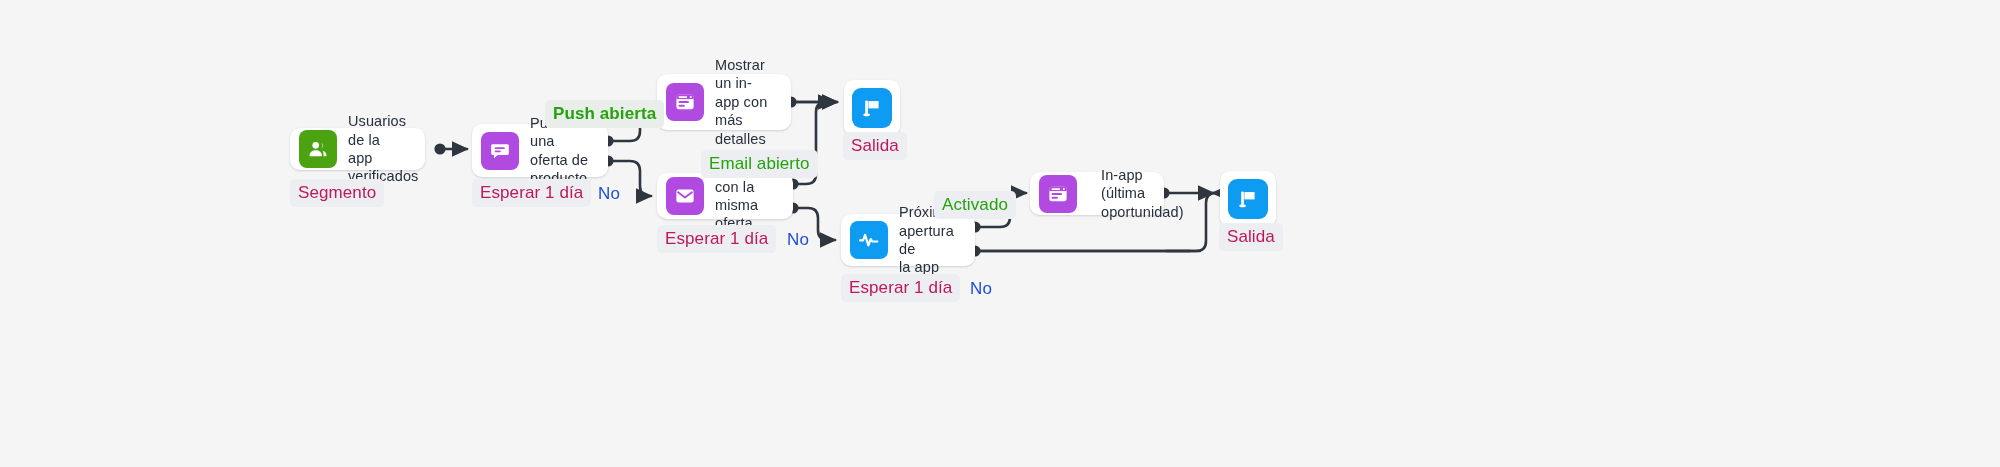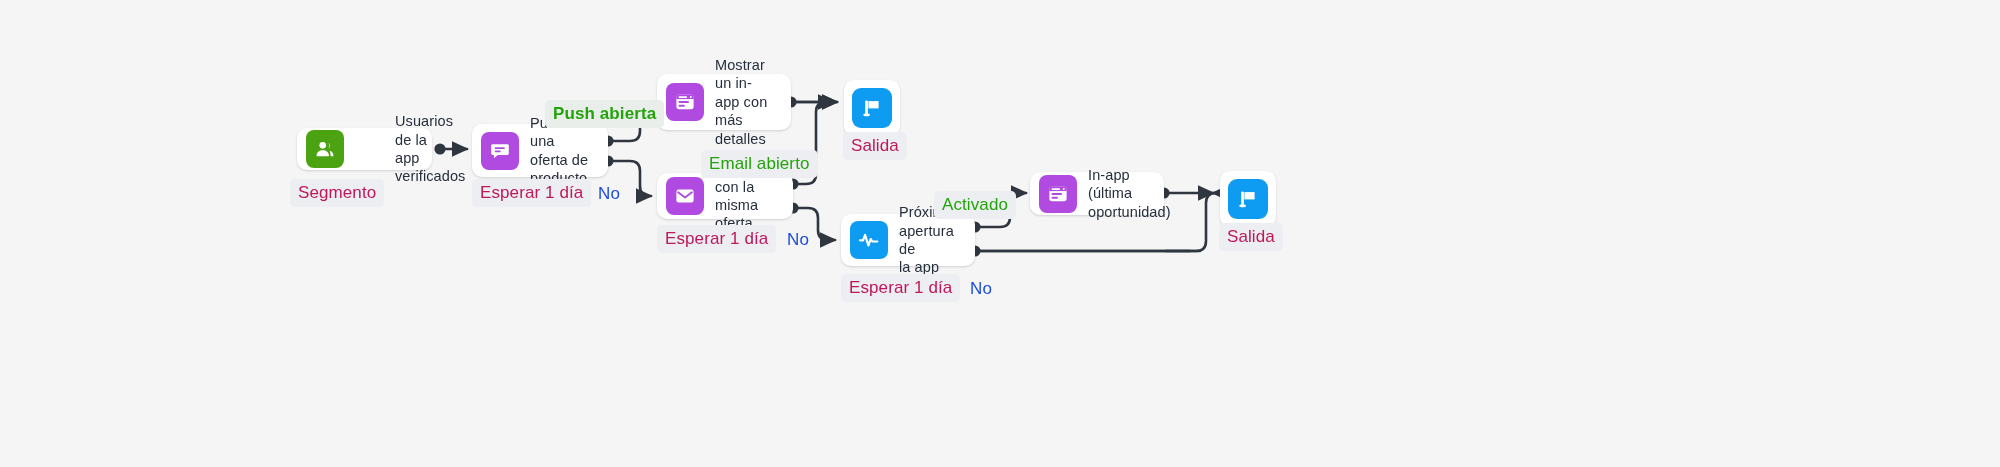--- a/index.html
+++ b/index.html
@@ -124,21 +124,21 @@
       <circle cx="608" cy="161" r="5.6"></circle>
       <circle cx="791" cy="102" r="5.6"></circle>
       <circle cx="793" cy="184" r="5.6"></circle>
       <circle cx="793" cy="208" r="5.6"></circle>
       <circle cx="975" cy="227" r="5.6"></circle>
       <circle cx="975" cy="251" r="5.6"></circle>
       <circle cx="1164" cy="193" r="5.6"></circle>
     </g>
   </svg>
 
-  <div class="node" style="left:297px;top:128px;width:135px;height:42px;gap:40px;">
+  <div class="node" style="left:290px;top:128px;width:135px;height:42px;">
     <span class="icon green">
       <svg class="glyph" width="22" height="22" viewBox="0 0 24 24" fill="#ffffff">
         <circle cx="9.5" cy="8" r="3.6"></circle>
         <path d="M2.8 19c0-3.4 3-5.6 6.7-5.6S16.2 15.6 16.2 19v.8H2.8z"></path>
         <path d="M15.6 5.1a3.6 3.6 0 0 1 0 6.3 5 5 0 0 0 0-6.3z"></path>
         <path d="M17.2 13.9c2.4.6 4 2.5 4 5.1v.8h-3.1v-.8c0-2-.4-3.7-.9-5.1z"></path>
       </svg>
     </span>
     <span class="label">Usuarios de la
 app verificados</span>
@@ -210,21 +210,21 @@
       </svg>
     </span>
     <span class="label">Próxima
 apertura de
 la app</span>
   </div>
   <div class="pill muted" style="left:841px;top:274px;">Esperar 1 día</div>
   <div class="pill orange" style="left:968px;top:275px;">No</div>
   <div class="pill green-plain" style="left:934px;top:191px;">Activado</div>
 
-  <div class="node" style="left:1030px;top:172px;width:134px;height:43px;">
+  <div class="node" style="left:1030px;top:172px;width:134px;height:43px;gap:13px;">
     <span class="icon purple">
       <svg class="glyph" width="22" height="22" viewBox="0 0 24 24">
         <rect x="2.6" y="4.2" width="18.8" height="15.6" rx="2.3" fill="#ffffff"></rect>
         <rect x="2.6" y="4.2" width="18.8" height="4.6" rx="2.3" fill="#b04ae0"></rect>
         <rect x="2.6" y="6.6" width="18.8" height="2.2" fill="#b04ae0"></rect>
         <rect x="4.9" y="5.6" width="9.4" height="1.9" rx=".95" fill="#ffffff"></rect>
         <circle cx="18.3" cy="6.5" r="1.1" fill="#ffffff"></circle>
         <rect x="4.9" y="11.0" width="11.5" height="2.2" rx="1.1" fill="#b04ae0"></rect>
         <rect x="4.9" y="14.9" width="7.0" height="2.2" rx="1.1" fill="#b04ae0"></rect>
       </svg>

